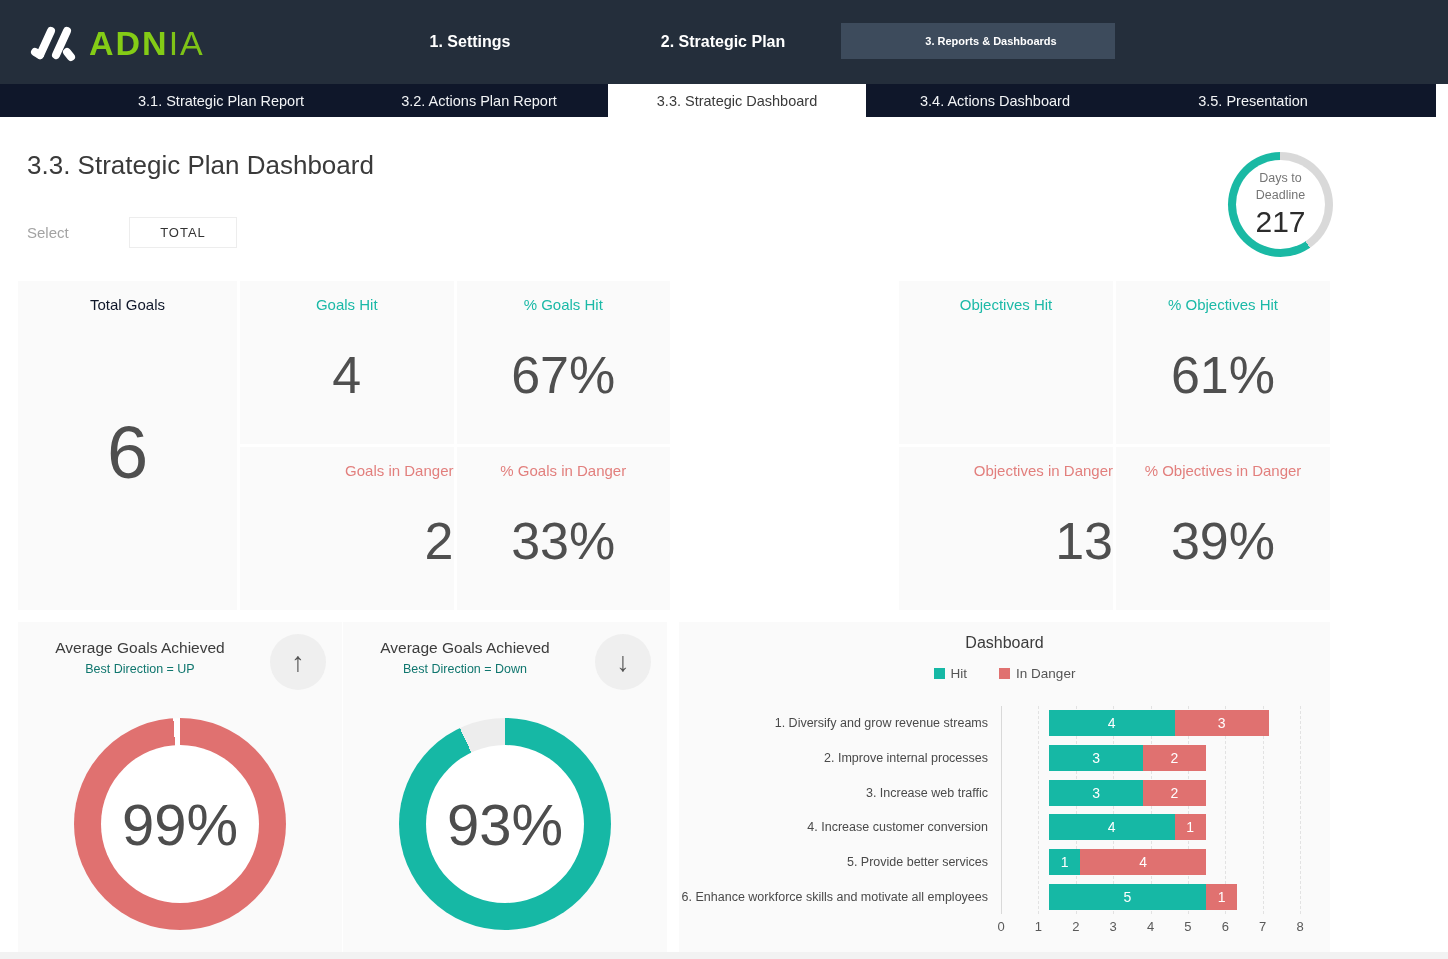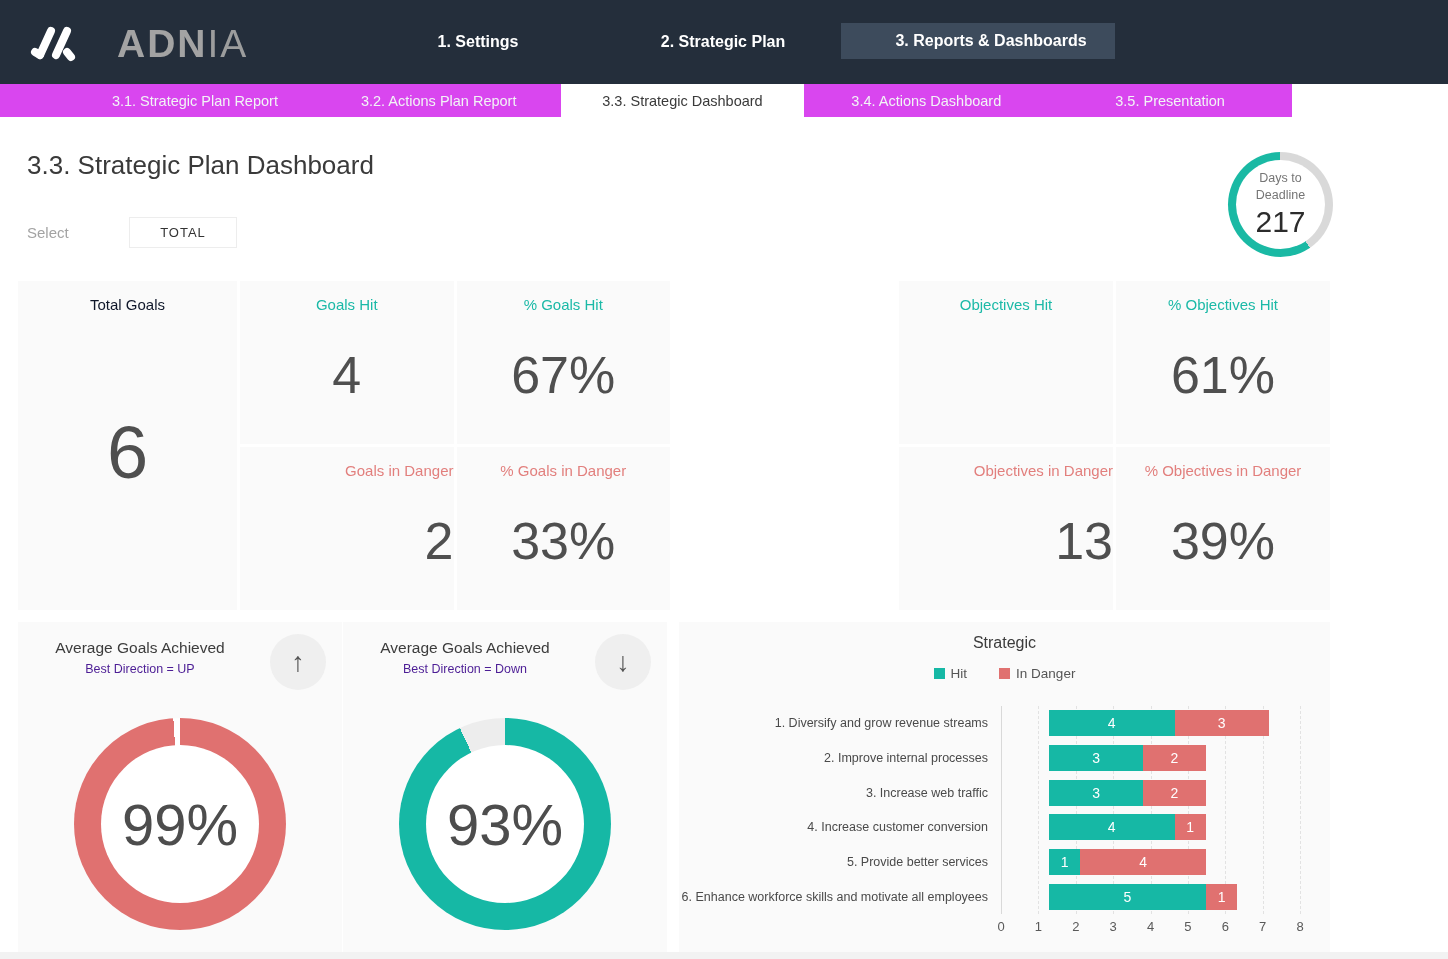--- a/index.html
+++ b/index.html
@@ -7,34 +7,34 @@
   body {
     width:1448px; height:959px; position:relative; overflow:hidden;
     background:#ffffff;
     font-family:"Liberation Sans", sans-serif;
     -webkit-font-smoothing:antialiased;
   }
 
   
   .topnav { position:absolute; top:0; left:0; width:1448px; height:84px; background:#242e3b; }
   .logo { position:absolute; left:30px; top:20px; height:46px; display:flex; align-items:center; gap:13px; }
-  .logo-text { color:#a3a3a3; font-size:39px; letter-spacing:2px; line-height:1;margin-left:28px; }
+  .logo-text { color:#84cc16; font-size:34px; letter-spacing:2px; line-height:1; }
   .logo-text .bold { font-weight:700; }
   .logo-text .light { font-weight:300; opacity:.95; }
   .topnav-item { position:absolute; top:0; height:84px; display:flex; align-items:center;
     color:#fff; font-size:16px; font-weight:600; transform:translateX(-50%); cursor:pointer; }
-  .topnav-item.i1 { left:470px;margin-left:8px; }
+  .topnav-item.i1 { left:470px; }
   .topnav-item.i2 { left:723px; }
   .topnav-button { position:absolute; left:978px; top:23px; transform:translateX(-50%);
-    width:274px; height:36px; background:#3d4b5c; color:#fff; font-size:16px; font-weight:700;
+    width:274px; height:36px; background:#3d4b5c; color:#fff; font-size:11px; font-weight:700;
     display:flex; align-items:center; justify-content:center; cursor:pointer;padding-left:26px; }
 
   
-  .subnav { position:absolute; top:84px; left:0; width:1292px; height:33px; background:#d946ef;
-    display:flex; padding-left:73px; }
+  .subnav { position:absolute; top:84px; left:0; width:1436px; height:33px; background:#0f172a;
+    display:flex; padding-left:92px; }
   .subnav-tab { width:258px; height:33px; display:flex; align-items:center; justify-content:center;
     color:#f2f4f6; font-size:14.5px; cursor:pointer; }
   .subnav-tab.active { background:#ffffff; color:#3a3a3a; }
 
   
   .page-title { position:absolute; left:27px; top:150px; font-size:26px; color:#3a3a3a; }
   .select-label { position:absolute; left:27px; top:224px; font-size:15px; color:#a3a3a3; }
   .total-btn { position:absolute; left:129px; top:217px; width:108px; height:31px; background:#ffffff;
     border:1px solid #ededed; display:flex; align-items:center; justify-content:center;
     font-size:13px; letter-spacing:1px; color:#333; cursor:pointer; }
@@ -61,21 +61,21 @@
   .tone-danger   .kpi-label { color:#e27f7d; }
   .kpi-value { flex:1; display:flex; align-items:center; justify-content:center;
     color:#4f4f4f; font-size:52px; padding-bottom:8px; }
   .a-total .kpi-value { font-size:74px; padding-bottom:18px; }
 
   
   .donut-card { position:absolute; top:622px; width:324px; height:330px; background:#fafafa; }
   .donut-card.c1 { left:18px; } .donut-card.c2 { left:343px; }
   .donut-head { position:absolute; left:0; top:17px; width:244px; text-align:center; }
   .donut-title { font-size:15.5px; color:#3c3c3c; }
-  .donut-sub { font-size:12.5px; color:#4c1d95; margin-top:5px; }
+  .donut-sub { font-size:12.5px; color:#0f766e; margin-top:5px; }
   .arrow-badge { position:absolute; right:16px; top:12px; width:56px; height:56px; border-radius:50%;
     background:#efefef; display:flex; align-items:center; justify-content:center;
     font-size:27px; color:#555; font-weight:700; }
   .donut { position:absolute; left:50%; top:96px; transform:translateX(-50%);
     width:212px; height:212px; border-radius:50%; }
   .donut-hole { position:absolute; inset:27px; border-radius:50%; background:#ffffff;
     display:flex; align-items:center; justify-content:center; font-size:58px; color:#4d4d4d; }
 
   
   .obj-card { position:absolute; left:679px; top:622px; width:651px; height:330px; background:#fafafa; }
@@ -198,21 +198,21 @@
     <div class="donut-title">Average Goals Achieved</div>
     <div class="donut-sub">Best Direction = Down</div>
   </div>
   <div class="arrow-badge">↓</div>
   <div class="donut" style="background: conic-gradient(rgb(22, 184, 165) 0deg, rgb(22, 184, 165) 93%, rgb(237, 237, 237) 93%, rgb(237, 237, 237) 100%);">
     <div class="donut-hole">93%</div>
   </div>
 </div>
 
 <div class="obj-card">
-  <div class="obj-title">Strategic</div>
+  <div class="obj-title">Dashboard</div>
   <div class="legend">
     <div class="legend-item">
       <span class="legend-swatch" style="background: rgb(22, 184, 165);"></span>
       <span>Hit</span>
     </div>
     <div class="legend-item">
       <span class="legend-swatch" style="background: rgb(224, 113, 112);"></span>
       <span>In Danger</span>
     </div>
   </div>

